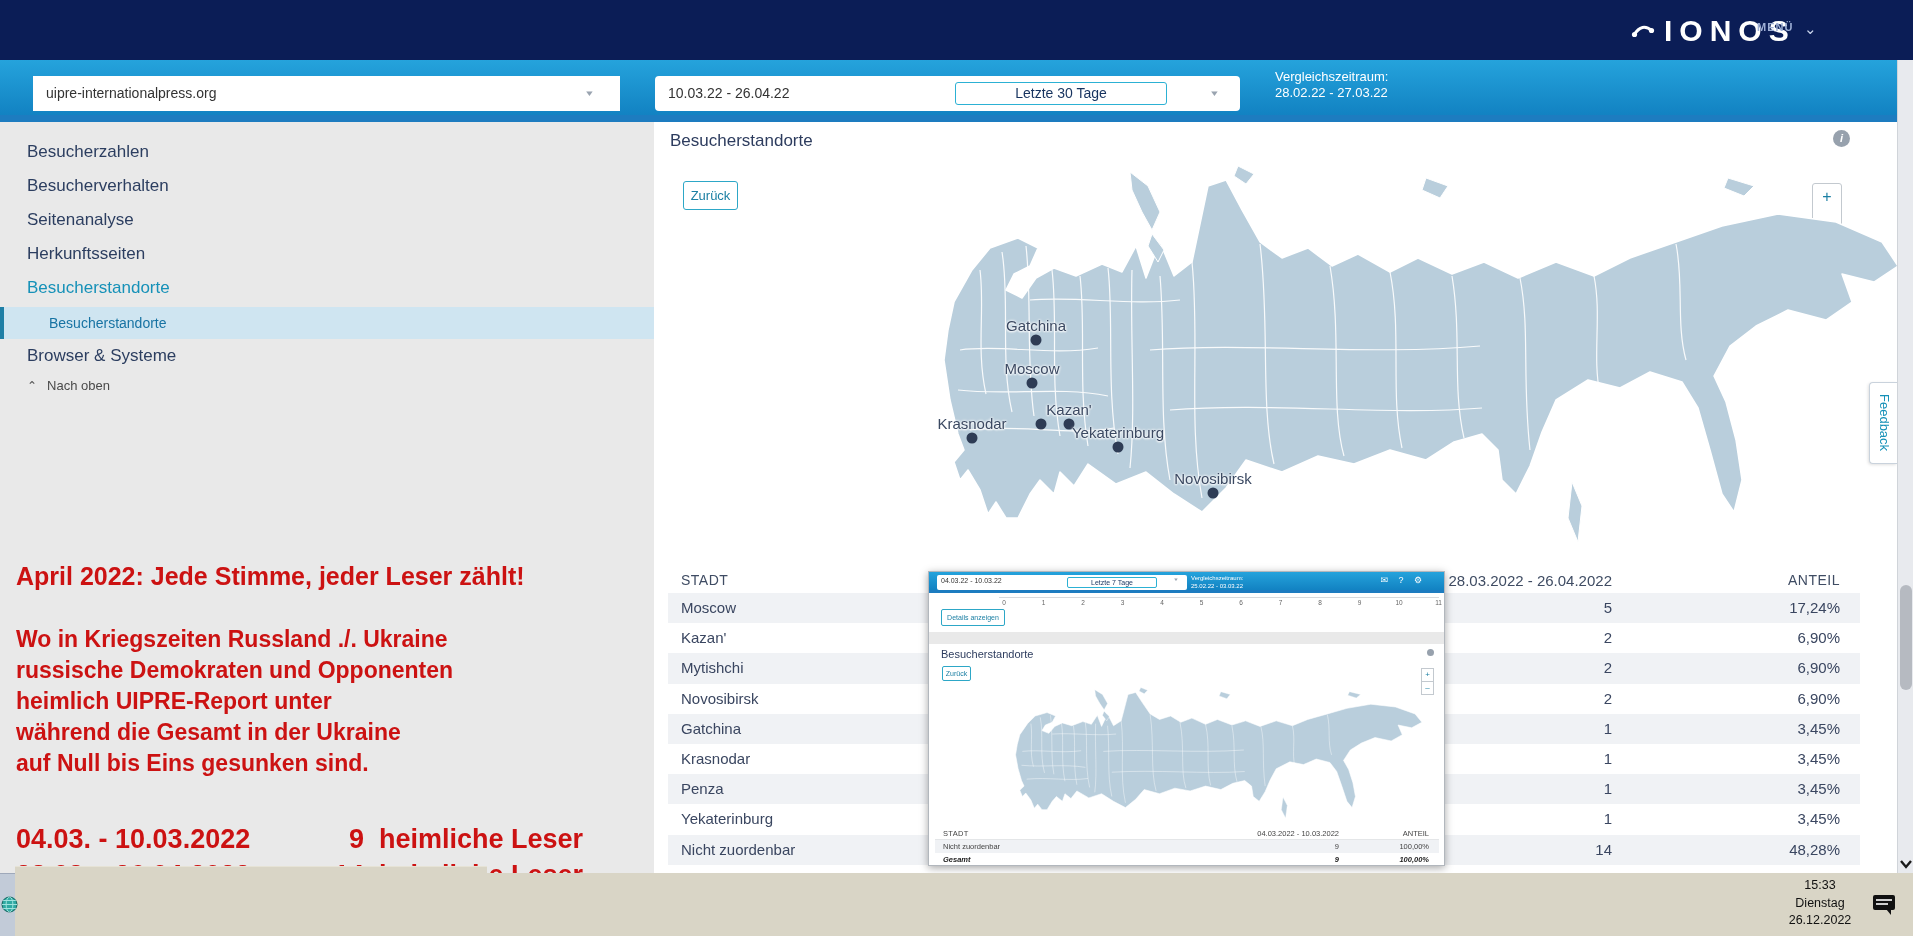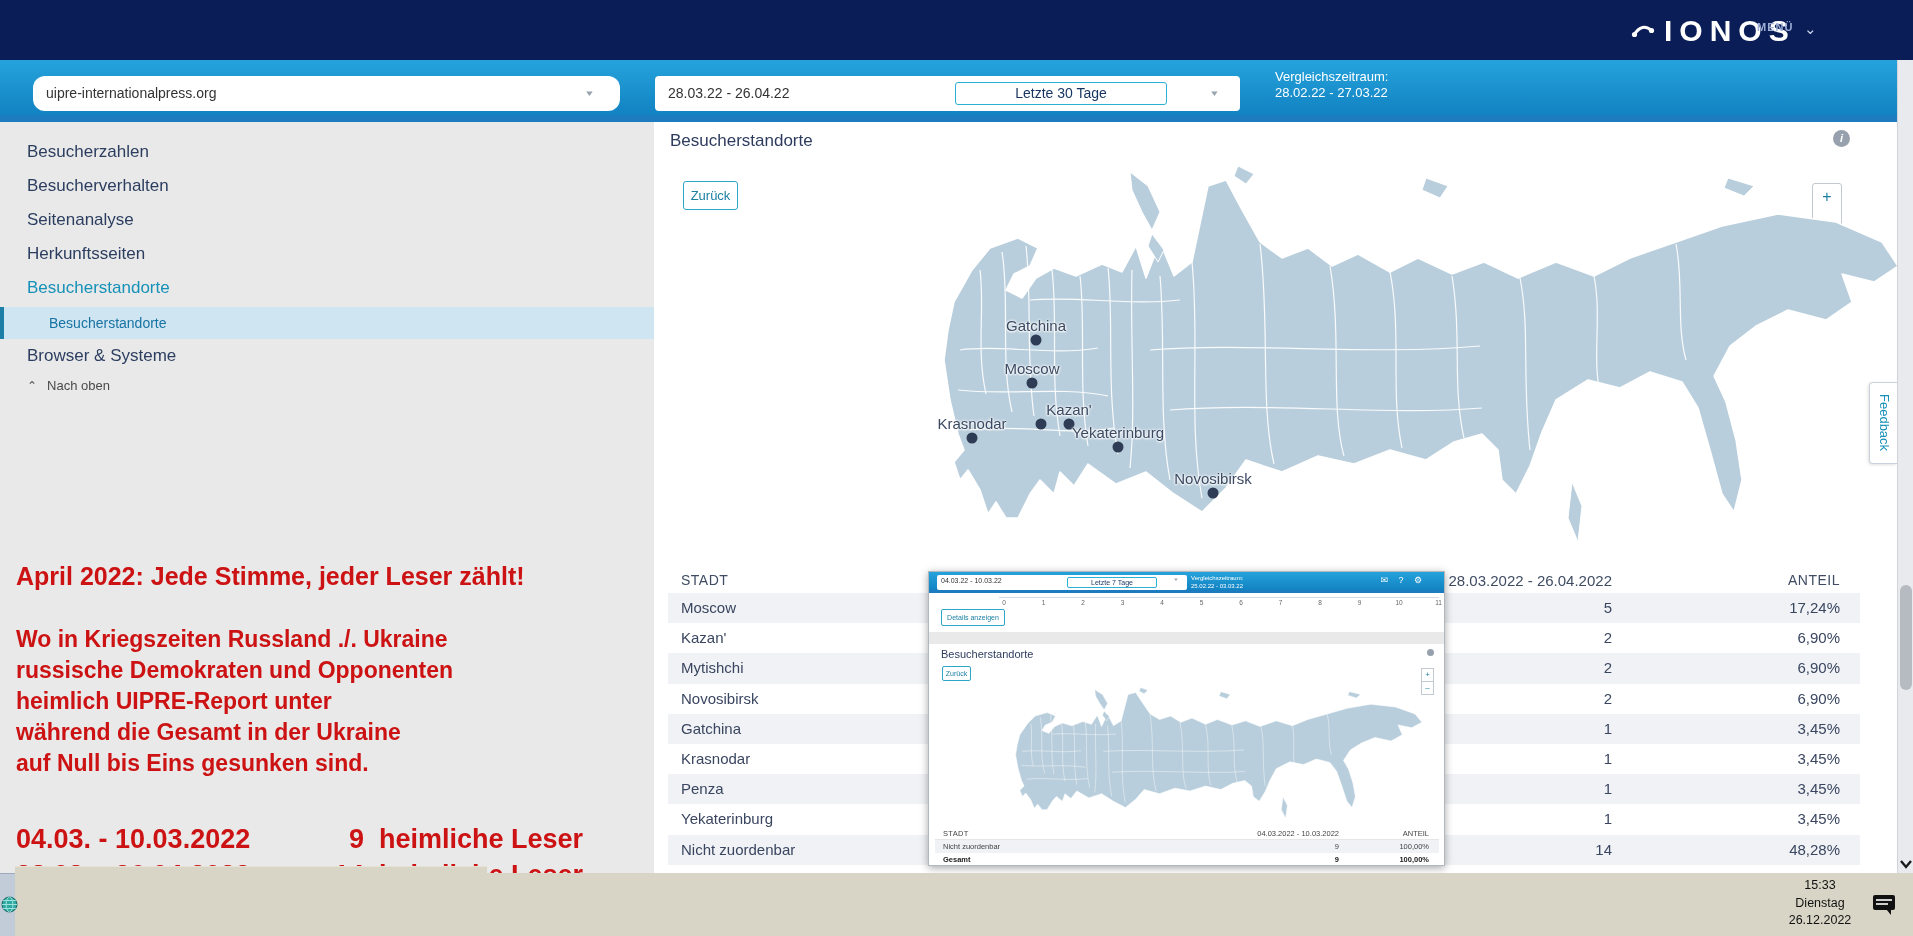--- a/index.html
+++ b/index.html
@@ -14,21 +14,21 @@
   
   .topbar{position:absolute;left:0;top:0;width:1913px;height:60px;background:var(--navy);}
   .brand{position:absolute;left:1664px;top:14px;color:#fff;font-size:30px;font-weight:bold;letter-spacing:7px;}
   .phone-ic{position:absolute;left:1630px;top:18px;}
   .menu{position:absolute;left:1757px;top:21px;color:#9fb0d6;font-size:11px;font-weight:bold;letter-spacing:1px;}
   .menu-chev{position:absolute;left:1804px;top:20px;color:#cdd8ee;font-size:15px;}
 
   
   .filterbar{position:absolute;left:0;top:60px;width:1913px;height:62px;
     background:linear-gradient(180deg,var(--strip1),var(--strip2));border-bottom:7px solid var(--stripline);}
-  .domain-box{position:absolute;left:33px;top:16px;width:587px;height:35px;background:#fff;border-radius:12px;
+  .domain-box{position:absolute;left:33px;top:16px;width:587px;height:35px;background:#fff;border-radius:0;
     font-size:14px;color:#333;line-height:35px;padding-left:13px;}
   .domain-box .caret{position:absolute;right:25px;top:0;color:#9aa4b0;font-size:11px;}
   .date-panel{position:absolute;left:655px;top:16px;width:585px;height:35px;background:#fff;border-radius:4px;}
   .date-val{position:absolute;left:13px;top:0;line-height:35px;font-size:14px;color:#333;}
   .preset-box{position:absolute;left:300px;top:6px;width:212px;height:23px;border:1px solid #2cb1d4;border-radius:3px;
     text-align:center;line-height:21px;font-size:14px;color:#17335f;background:#fff;}
   .date-panel .caret{position:absolute;right:20px;top:0;line-height:35px;color:#9aa4b0;font-size:11px;}
   .comparison{position:absolute;left:1275px;top:9px;color:#fff;font-size:13px;line-height:16px;}
 
   
@@ -111,21 +111,21 @@
   .mini-zin{position:absolute;right:10px;top:96px;width:13px;height:14px;border:1px solid #c3c9cf;font-size:8px;color:#1b7fa3;text-align:center;line-height:12px;background:#fff;}
   .mini-zout{position:absolute;right:10px;top:110px;width:13px;height:13px;border:1px solid #c3c9cf;border-top:none;font-size:8px;color:#1b7fa3;text-align:center;line-height:11px;background:#fff;}
   .mini-map{position:absolute;left:38px;top:110px;}
   .mini-tbl{position:absolute;left:6px;top:254px;width:504px;font-size:7.5px;color:#444;}
   .mini-th{position:relative;height:14px;border-bottom:1px solid #e4e6e8;}
   .mini-th .c1{position:absolute;left:8px;top:3px;letter-spacing:.3px;}
   .mini-th .c2{position:absolute;right:100px;top:3px;}
   .mini-th .c3{position:absolute;right:10px;top:3px;}
   .mini-tr{position:relative;height:13px;}
   .mini-tr.shade{background:var(--rowshade);}
-  .mini-tr.bold{font-weight:bold;color:#222;}
+  .mini-tr.bold{font-weight:bold;color:#222;font-style:italic;}
   .mini-tr .c1{position:absolute;left:8px;top:2px;}
   .mini-tr .c2{position:absolute;right:100px;top:2px;}
   .mini-tr .c3{position:absolute;right:10px;top:2px;}
 
   
   .scrollbar{position:absolute;left:1897px;top:60px;width:16px;height:813px;background:#e8eaee;border-left:1px solid #d0d4d9;}
   .scroll-thumb{position:absolute;left:2px;top:525px;width:12px;height:105px;background:#b6bac1;border-radius:6px;}
   .scroll-down{position:absolute;left:2px;bottom:4px;color:#222;font-size:12px;}
 
   
@@ -191,21 +191,21 @@
     <div class="menu">MENÜ</div>
     <div class="menu-chev">⌄</div>
   </div>
 
   <div class="filterbar">
     <div class="domain-box">
       <span>uipre-internationalpress.org</span>
       <span class="caret caret-glyph">▼</span>
     </div>
     <div class="date-panel">
-      <span class="date-val">28.03.22 - 26.04.22</span>
+      <span class="date-val">10.03.22 - 26.04.22</span>
       <span class="preset-box">Letzte 30 Tage</span>
       <span class="caret caret-glyph">▼</span>
     </div>
     <div class="comparison">
       <div>Vergleichszeitraum:</div>
       <div>28.02.22 - 27.03.22</div>
     </div>
   </div>
 
   <div class="sidebar">

